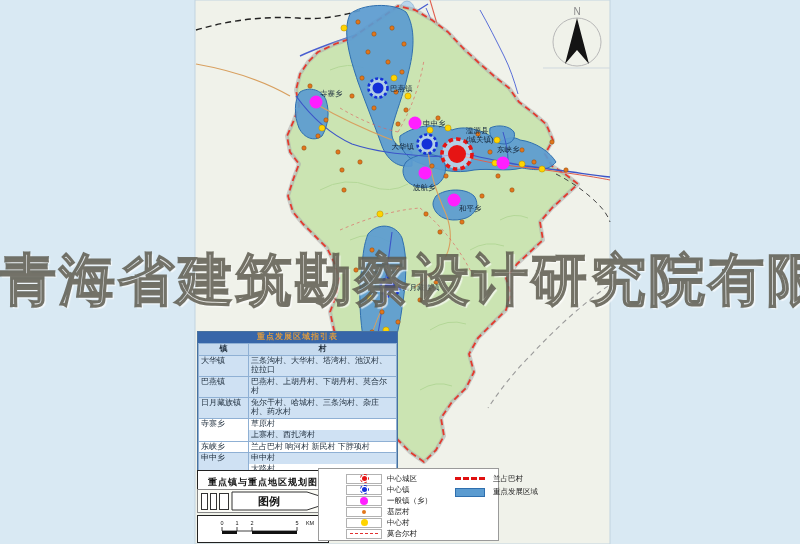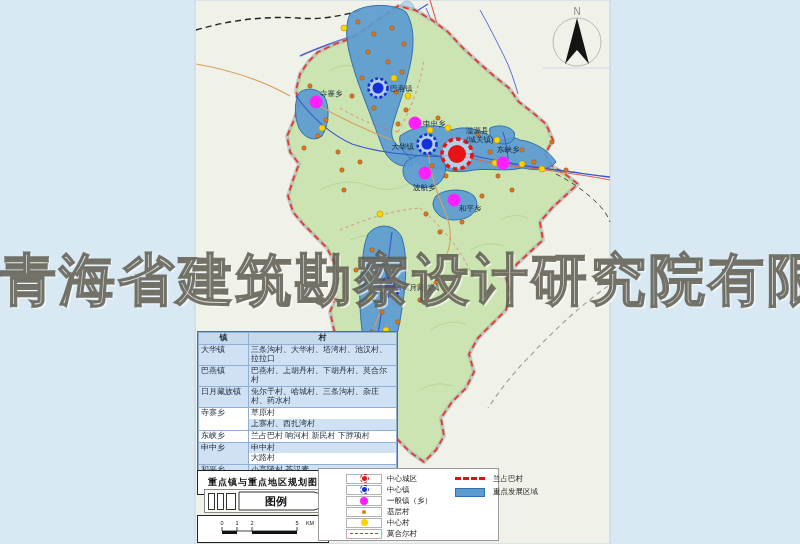--- a/index.html
+++ b/index.html
@@ -19,21 +19,21 @@
   #dev-table th,#dev-table td{border:1px solid #8fb0d4;padding:0;vertical-align:top;font-weight:normal;}
   #dev-table th{background:#c6daee;text-align:center;font-weight:bold;padding:1px 0;}
   #dev-table td.town{padding:1px 2px;}
   #dev-table .vills div{padding:1px 2px;}
   .shade{background:#cfe1f3;}
   .ctr{text-align:center;}
   
   #title-box{left:197px;top:470px;width:132px;height:25px;border:1px solid #222;display:flex;
     align-items:center;justify-content:center;font-size:9px;font-weight:bold;letter-spacing:1px;color:#111;}
   #banner-box{left:197px;top:489px;width:132px;height:24px;border:1px solid #888;background:#fcfcf7;
-    display:flex;align-items:center;padding:0 3px;margin-left:7px;}
+    display:flex;align-items:center;padding:0 3px;}
   .bar{width:5px;height:15px;border:1px solid #333;background:#fff;margin-right:2px;flex:none;}
   .bar.wide{width:8px;}
   #scale-box{left:197px;top:515px;width:132px;height:28px;border:1px solid #222;}
   
   #legend-panel{left:318px;top:468px;width:181px;height:73px;border:1px solid #9a9a9a;display:flex;
     padding:5px 2px 2px 7px;}
   .lcol{display:flex;flex-direction:column;gap:1.5px;flex:1.2;}
   .rcol{display:flex;flex-direction:column;gap:4px;flex:1;}
   .litem{display:flex;align-items:center;height:9.5px;font-size:7.5px;color:#222;white-space:nowrap;margin-left:20px;}
   .sym{width:36px;height:10px;border:1px solid #b2b2b2;background:#fff;display:flex;align-items:center;
@@ -204,20 +204,21 @@
     <g>
       <circle cx="577" cy="42" r="24" fill="none" stroke="#b8b8b8" stroke-width="1"></circle>
       <text x="577" y="15" text-anchor="middle" font-size="10" fill="#8a8a8a">N</text>
       <polygon points="577,18 565,64 577,50 589,64" fill="#141414"></polygon>
     </g>
   </svg>
 
   <div class="watermark">青海省建筑勘察设计研究院有限公司</div>
 
   <div id="dev-table" class="panel">
+    <div id="tbl-caption">重点发展区域指引表</div>
     <table>
       <colgroup>
           <col style="width:50px">
           <col>
         </colgroup>
       <thead>
         <tr>
           <th>镇</th>
           <th>村</th>
         </tr>

